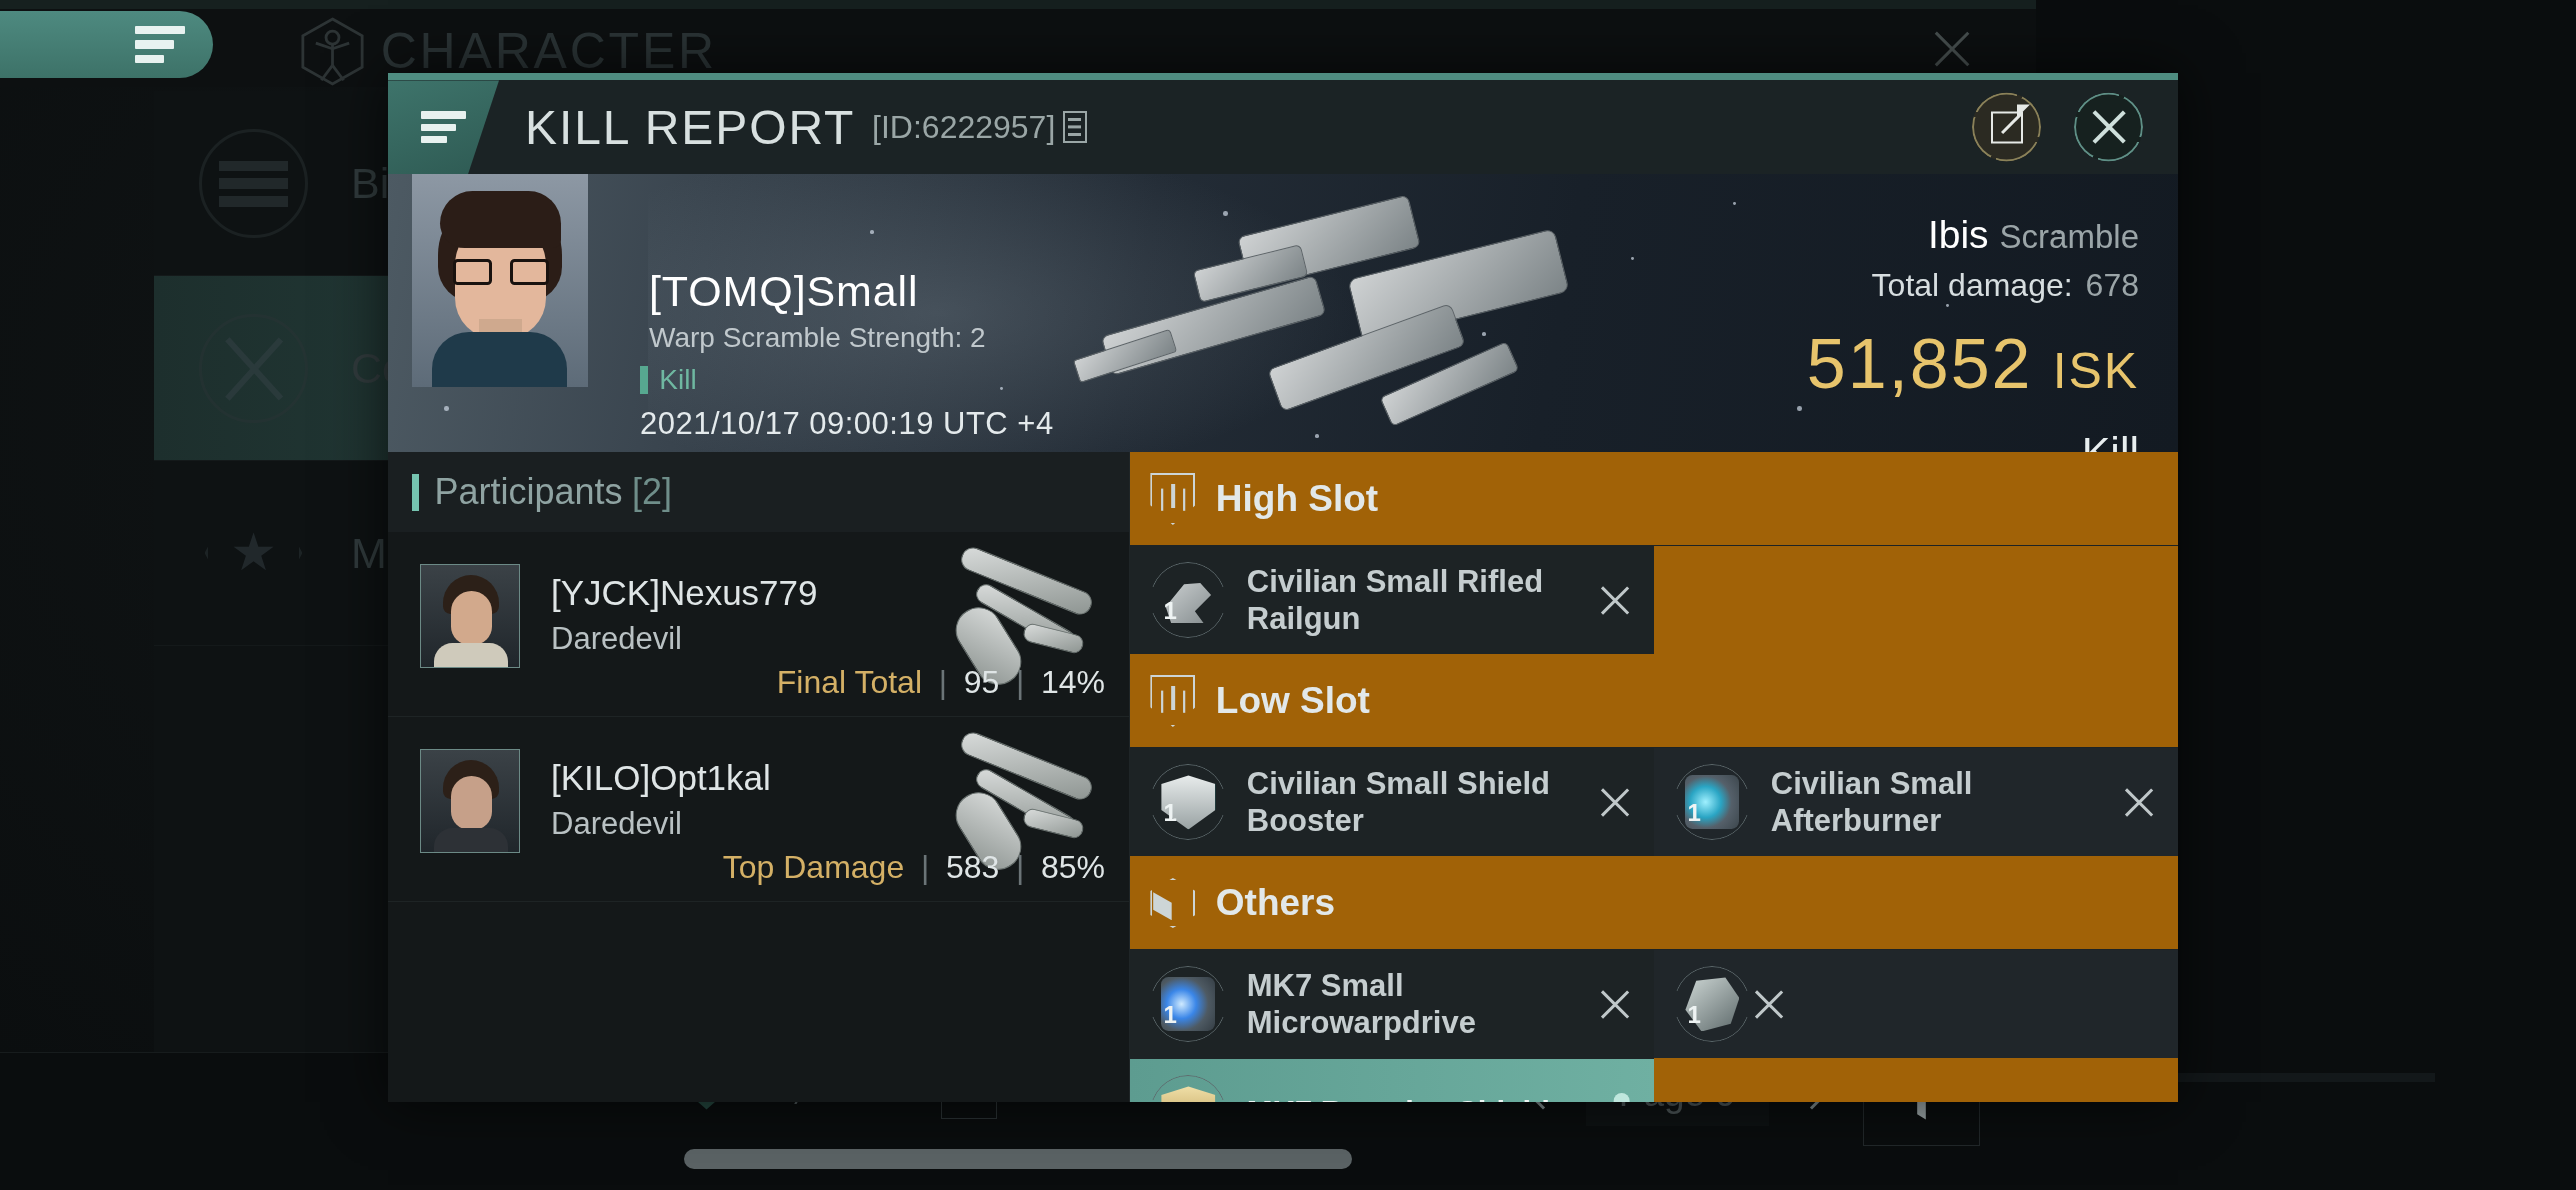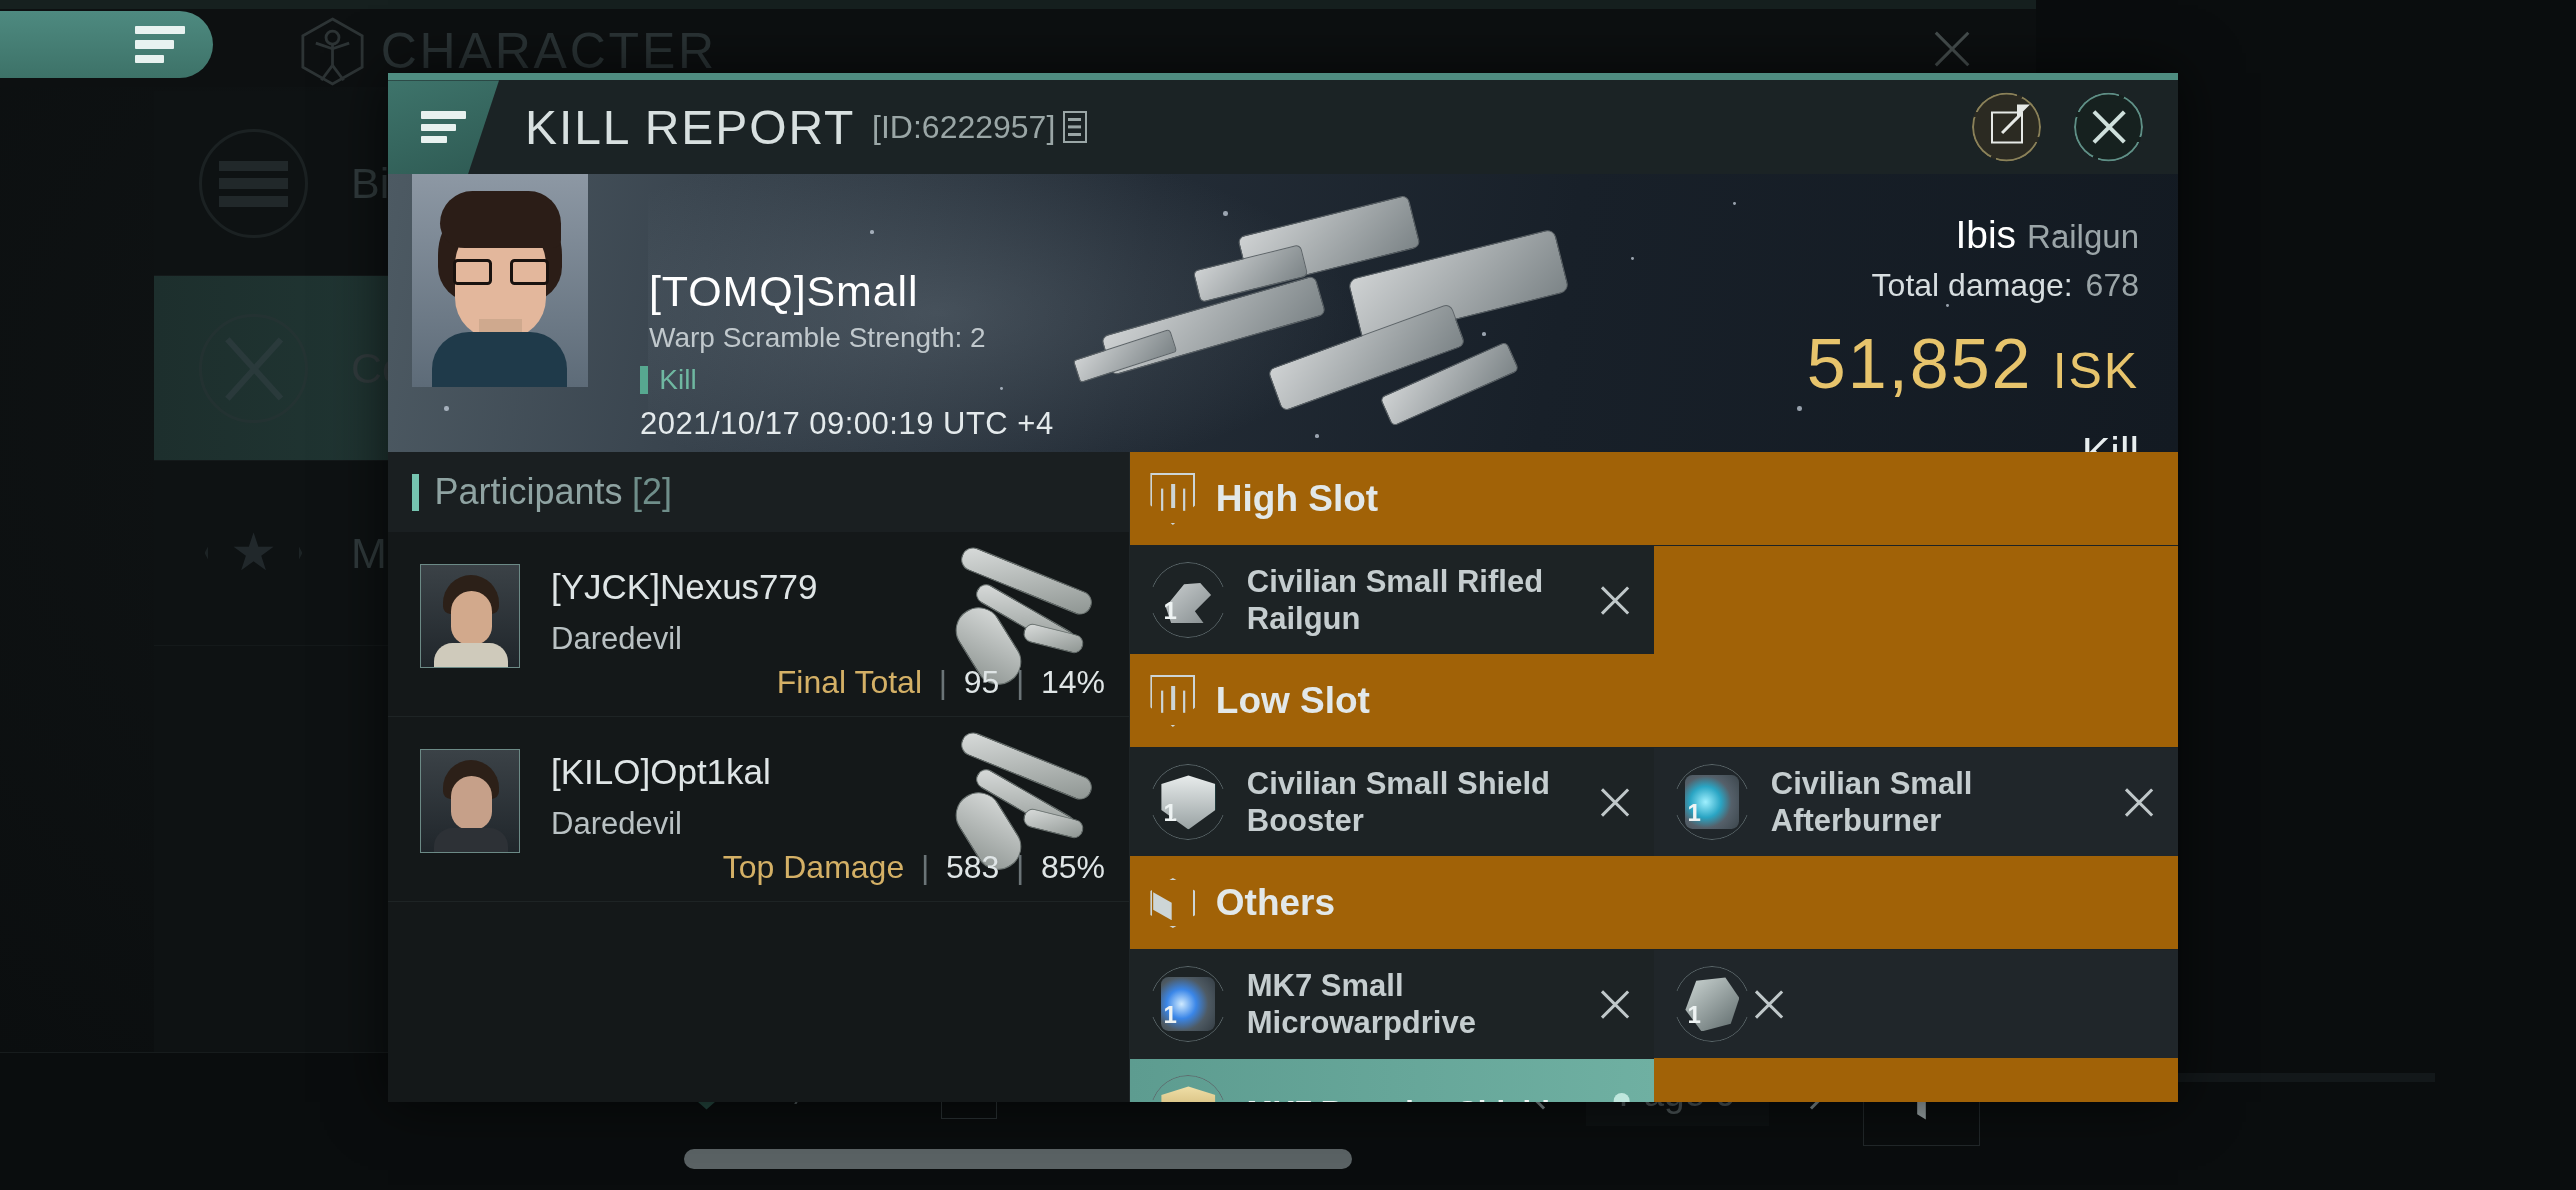--- a/index.html
+++ b/index.html
@@ -230,21 +230,21 @@
      overflow:hidden; }
   .pav .h { position:absolute; left:22px; top:9.3px; width:56px; height:39px;
      background:#2c2018; border-radius:28px 28px 7.4px 7.4px; }
   .pav .f { position:absolute; left:30px; top:26px; width:41px; height:54px;
      background:#d2a98c; border-radius:20.4px 20.4px 18.5px 18.5px; }
   .pav .b { position:absolute; left:13px; top:78px; width:74px; height:32px;
      background:#cfcabb; border-radius:18.5px 18.5px 0 0; }
   .pav.dark .b { background:#2d3136; }
   .pav.dark .f { background:#c6a089; }
 
-  .pname { position:absolute; left:163px; top:35px; font-size:35px; color:#dfe5e6;
+  .pname { position:absolute; left:163px; top:41px; font-size:35px; color:#dfe5e6;
      font-family:"Liberation Sans Narrow","Liberation Sans",sans-serif; }
   .pship { position:absolute; left:163px; top:89px; font-size:31px; color:#b9c1c3;
      font-family:"Liberation Sans Narrow","Liberation Sans",sans-serif; }
   .pthumb { position:absolute; right:24px; top:20.4px; width:167px; height:139px; }
   .pthumb div { position:absolute; background:linear-gradient(150deg,#d9dcdb,#8d9491);
      border:0.9px solid #6a7270; }
   .pstats { position:absolute; right:24px; bottom:15px; display:flex; align-items:center;
      gap:16.7px; font-size:32px;
      font-family:"Liberation Sans Narrow","Liberation Sans",sans-serif; }
   .pstats .lbl { color:#d4b066; }
@@ -462,21 +462,21 @@
         <div style="left:278px;top:57px;width:213px;height:65px;transform:rotate(-14deg);border-radius:9.3px"></div>
         <div style="left:121px;top:61px;width:111px;height:33px;transform:rotate(-14deg);border-radius:5.6px"></div>
         <div style="left:28px;top:109px;width:223px;height:41px;transform:rotate(-16deg);border-radius:7.4px"></div>
         <div style="left:195px;top:139px;width:195px;height:45px;transform:rotate(-20deg);border-radius:7.4px"></div>
         <div style="left:0px;top:148px;width:102px;height:24px;transform:rotate(-18deg);border-radius:3.7px"></div>
         <div style="left:306px;top:172px;width:139px;height:32px;transform:rotate(-24deg);border-radius:5.6px"></div>
       </div>
 
       <div class="br-block">
         <div class="br-ship">
-          <span>Ibis</span><em>Railgun</em>
+          <span>Ibis</span><em>Scramble</em>
         </div>
         <div class="br-dmg">
           <span>Total damage:</span><em>678</em>
         </div>
         <div class="br-isk">
           <span>51,852</span><em>ISK</em>
         </div>
         <div class="br-result">Kill</div>
       </div>
     </div>

